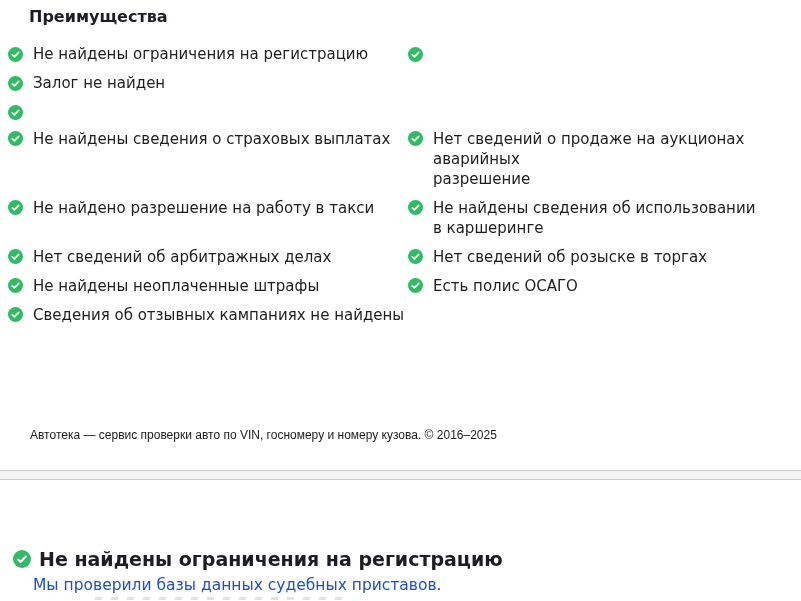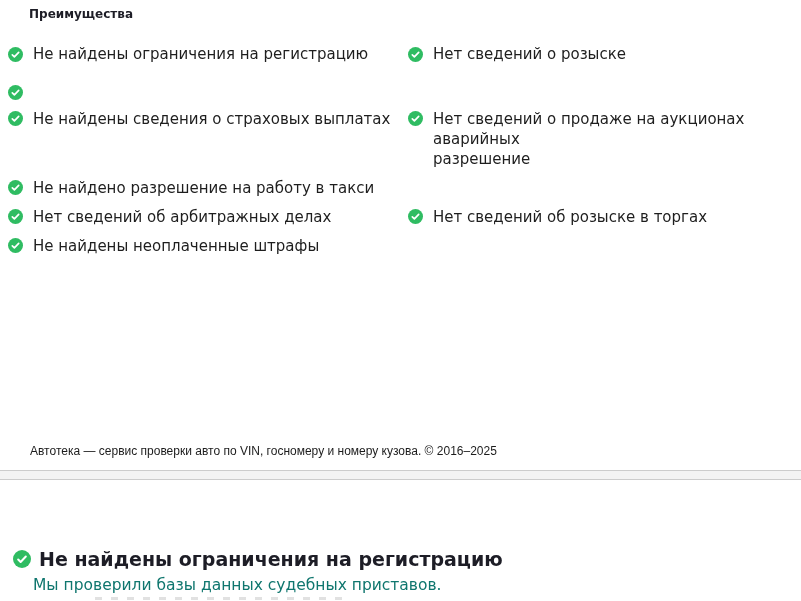--- a/index.html
+++ b/index.html
@@ -10,21 +10,21 @@
     position: relative;
     overflow: hidden;
     font-family: "DejaVu Sans", sans-serif;
     color: #1f1f26;
   }
 
   .page-title {
     position: absolute;
     left: 29px;
     top: 7px;
-    font-size: 12px;
+    font-size: 16px;
     font-weight: 700;
     color: #1d1d26;
   }
 
   .adv-grid {
     position: absolute;
     left: 8px;
     top: 44px;
     display: grid;
     grid-template-columns: 400px 385px;
@@ -49,21 +49,21 @@
   .adv-text {
     font-size: 15px;
     line-height: 20px;
     color: #1e1e1e;
     white-space: pre-line;
   }
 
   .report-footer {
     position: absolute;
     left: 30px;
-    top: 444px;
+    top: 428px;
     font-family: "Liberation Sans", sans-serif;
     font-size: 12px;
     line-height: 15px;
     color: #1c1c1c;
   }
 
   .page-separator {
     position: absolute;
     left: 0;
     top: 470px;
@@ -101,21 +101,21 @@
     color: #1d1d26;
     margin: 0;
   }
 
   .detail-desc {
     position: absolute;
     left: 33px;
     top: 30px;
     font-size: 15.5px;
     line-height: 20px;
-    color: #0f766e;
+    color: #1d4ed8;
   }
 
   .clipped-next-line {
     position: absolute;
     left: 95px;
     top: 597px;
     width: 255px;
     height: 3px;
     background: repeating-linear-gradient(90deg, #c9c9c9 0 7px, transparent 7px 16px);
     opacity: 0.55;
@@ -128,20 +128,27 @@
 
 <div class="adv-grid">
 
   <div class="adv-item" style="grid-area:1/1">
     <span class="check-icon"><svg viewBox="0 0 16 16" width="15" height="15">
           <circle cx="8" cy="8" r="8" fill="var(--green)"></circle>
           <path d="M4.6 8.4l2.2 2.2 4.6-4.8" stroke="#fff" stroke-width="1.8" fill="none" stroke-linecap="round" stroke-linejoin="round"></path>
         </svg></span>
     <span class="adv-text">Не найдены ограничения на регистрацию</span>
   </div>
+  <div class="adv-item" style="grid-area:2/1">
+    <span class="check-icon"><svg viewBox="0 0 16 16" width="15" height="15">
+          <circle cx="8" cy="8" r="8" fill="var(--green)"></circle>
+          <path d="M4.6 8.4l2.2 2.2 4.6-4.8" stroke="#fff" stroke-width="1.8" fill="none" stroke-linecap="round" stroke-linejoin="round"></path>
+        </svg></span>
+    <span class="adv-text">Залог не найден</span>
+  </div>
   <div class="adv-item" style="grid-area:3/1">
     <span class="check-icon"><svg viewBox="0 0 16 16" width="15" height="15">
           <circle cx="8" cy="8" r="8" fill="var(--green)"></circle>
           <path d="M4.6 8.4l2.2 2.2 4.6-4.8" stroke="#fff" stroke-width="1.8" fill="none" stroke-linecap="round" stroke-linejoin="round"></path>
         </svg></span>
   </div>
   <div class="adv-item" style="grid-area:4/1">
     <span class="check-icon"><svg viewBox="0 0 16 16" width="15" height="15">
           <circle cx="8" cy="8" r="8" fill="var(--green)"></circle>
           <path d="M4.6 8.4l2.2 2.2 4.6-4.8" stroke="#fff" stroke-width="1.8" fill="none" stroke-linecap="round" stroke-linejoin="round"></path>
@@ -162,42 +169,63 @@
         </svg></span>
     <span class="adv-text">Не найдены неоплаченные штрафы</span>
   </div>
   <div class="adv-item" style="grid-area:6/1">
     <span class="check-icon"><svg viewBox="0 0 16 16" width="15" height="15">
           <circle cx="8" cy="8" r="8" fill="var(--green)"></circle>
           <path d="M4.6 8.4l2.2 2.2 4.6-4.8" stroke="#fff" stroke-width="1.8" fill="none" stroke-linecap="round" stroke-linejoin="round"></path>
         </svg></span>
     <span class="adv-text">Нет сведений об арбитражных делах</span>
   </div>
+  <div class="adv-item" style="grid-area:8/1">
+    <span class="check-icon"><svg viewBox="0 0 16 16" width="15" height="15">
+          <circle cx="8" cy="8" r="8" fill="var(--green)"></circle>
+          <path d="M4.6 8.4l2.2 2.2 4.6-4.8" stroke="#fff" stroke-width="1.8" fill="none" stroke-linecap="round" stroke-linejoin="round"></path>
+        </svg></span>
+    <span class="adv-text">Сведения об отзывных кампаниях не найдены</span>
+  </div>
 
   <div class="adv-item" style="grid-area:1/2">
     <span class="check-icon"><svg viewBox="0 0 16 16" width="15" height="15">
           <circle cx="8" cy="8" r="8" fill="var(--green)"></circle>
           <path d="M4.6 8.4l2.2 2.2 4.6-4.8" stroke="#fff" stroke-width="1.8" fill="none" stroke-linecap="round" stroke-linejoin="round"></path>
         </svg></span>
-    <span class="adv-text">Нет сведений о розыске</span>
   </div>
   <div class="adv-item" style="grid-area:4/2">
     <span class="check-icon"><svg viewBox="0 0 16 16" width="15" height="15">
           <circle cx="8" cy="8" r="8" fill="var(--green)"></circle>
           <path d="M4.6 8.4l2.2 2.2 4.6-4.8" stroke="#fff" stroke-width="1.8" fill="none" stroke-linecap="round" stroke-linejoin="round"></path>
         </svg></span>
     <span class="adv-text">Нет сведений о продаже на аукционах аварийных
 разрешение</span>
   </div>
+  <div class="adv-item" style="grid-area:5/2">
+    <span class="check-icon"><svg viewBox="0 0 16 16" width="15" height="15">
+          <circle cx="8" cy="8" r="8" fill="var(--green)"></circle>
+          <path d="M4.6 8.4l2.2 2.2 4.6-4.8" stroke="#fff" stroke-width="1.8" fill="none" stroke-linecap="round" stroke-linejoin="round"></path>
+        </svg></span>
+    <span class="adv-text">Не найдены сведения об использовании
+в каршеринге</span>
+  </div>
   <div class="adv-item" style="grid-area:6/2">
     <span class="check-icon"><svg viewBox="0 0 16 16" width="15" height="15">
           <circle cx="8" cy="8" r="8" fill="var(--green)"></circle>
           <path d="M4.6 8.4l2.2 2.2 4.6-4.8" stroke="#fff" stroke-width="1.8" fill="none" stroke-linecap="round" stroke-linejoin="round"></path>
         </svg></span>
     <span class="adv-text">Нет сведений об розыске в торгах</span>
+  </div>
+  <div class="adv-item" style="grid-area:7/2">
+    <span class="check-icon"><svg viewBox="0 0 16 16" width="15" height="15">
+          <circle cx="8" cy="8" r="8" fill="var(--green)"></circle>
+          <path d="M4.6 8.4l2.2 2.2 4.6-4.8" stroke="#fff" stroke-width="1.8" fill="none" stroke-linecap="round" stroke-linejoin="round"></path>
+        </svg></span>
+    <span class="adv-text">Есть полис ОСАГО</span>
   </div>
 </div>
 
 <div class="report-footer">Автотека — сервис проверки авто по VIN, госномеру и номеру кузова. © 2016–2025</div>
 
 <div class="page-separator"></div>
 
 <div class="detail-section">
   <div class="detail-head">
     <span class="check-icon-lg"><svg viewBox="0 0 16 16" width="18" height="18">

